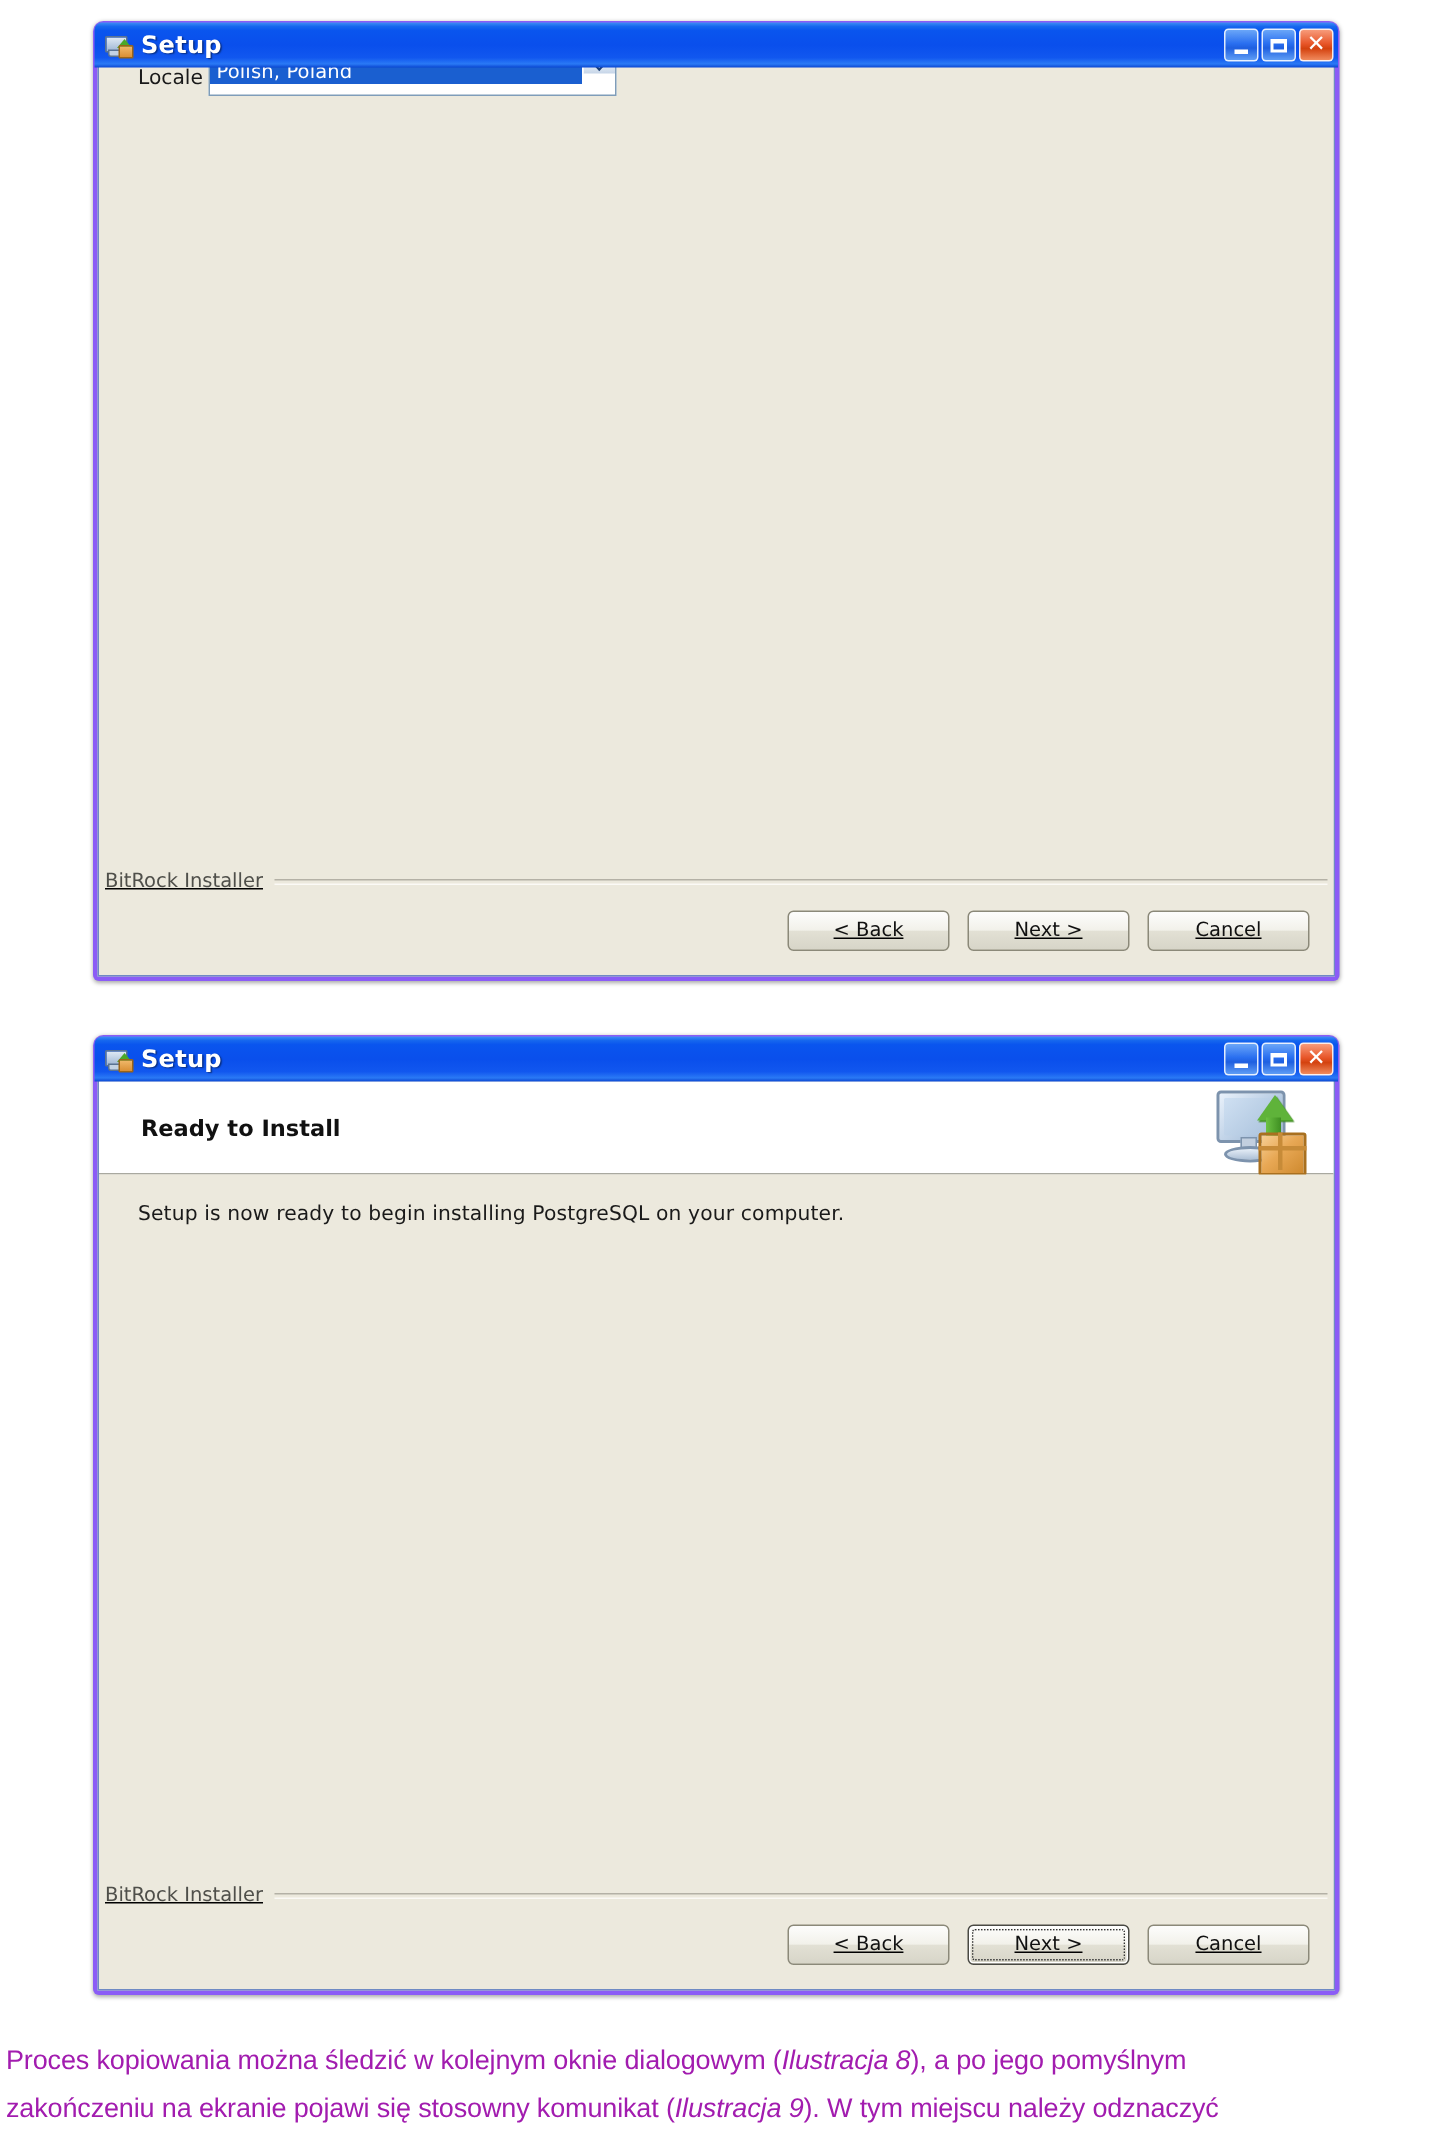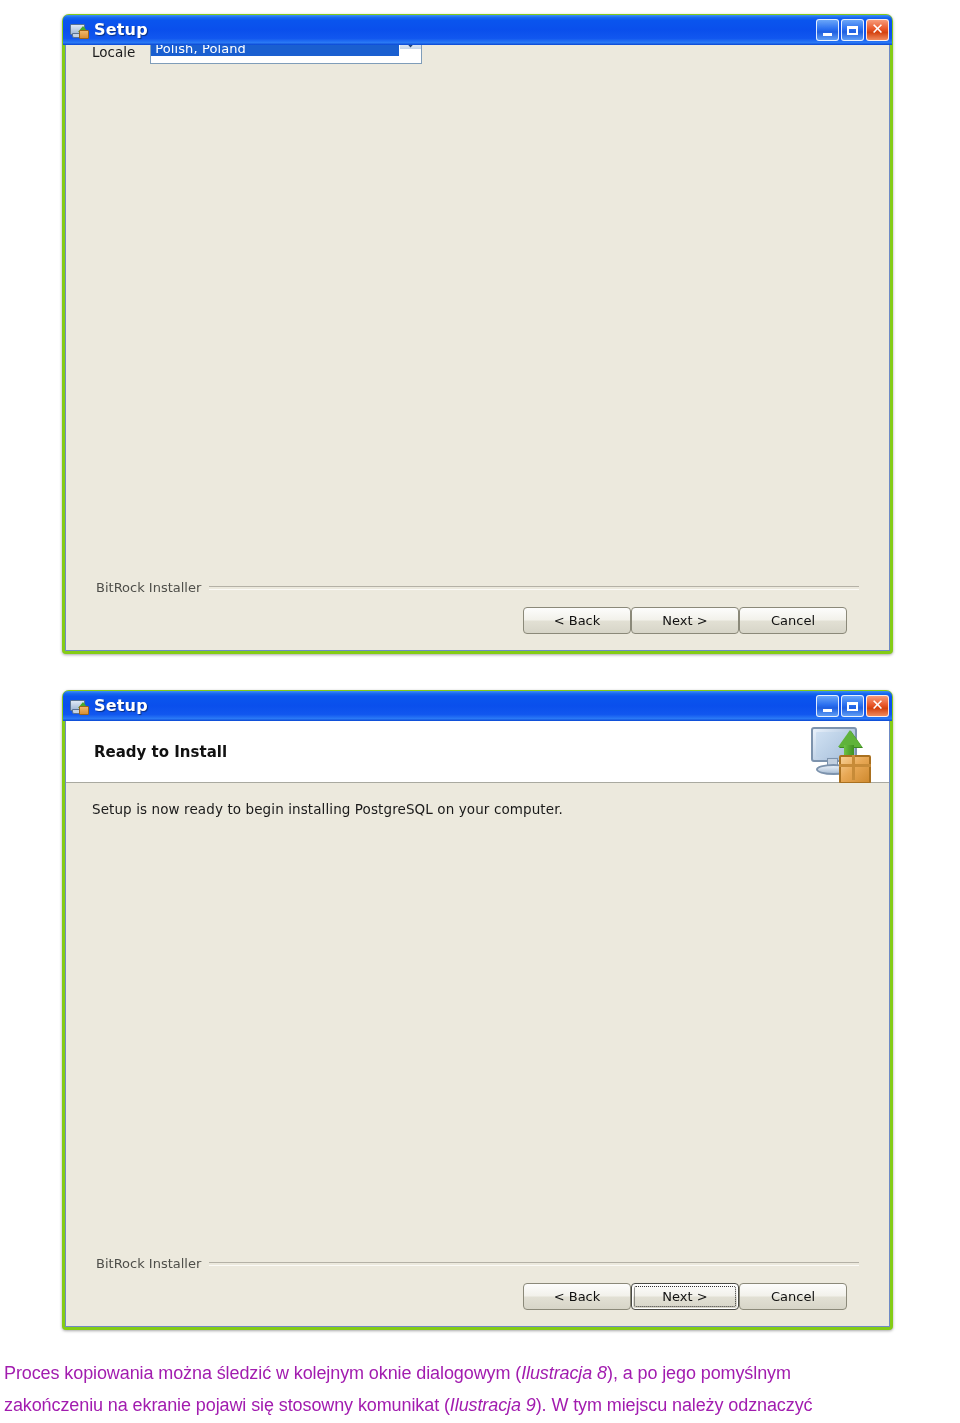--- a/index.html
+++ b/index.html
@@ -11,21 +11,21 @@
     width: 960px;
     height: 1423px;
     position: relative;
     font-family: "DejaVu Sans", sans-serif;
     overflow: hidden;
   }
 
   
   .window {
     position: absolute;
-    background: #84cc16;
+    background: #8b5cf6;
     border-radius: 7px 7px 4px 4px;
     box-shadow: 0 1px 3px rgba(0,0,0,0.35);
     padding: 3px;
     box-sizing: border-box;
   }
   .window-inner {
     background: #ece9dd;
     border: 1px solid #6f8ac4;
     height: 100%;
     box-sizing: border-box;
@@ -249,21 +249,21 @@
   }
   .instruction {
     font-size: 13.5px;
     color: #1a1a1a;
     margin-bottom: 12px;
     letter-spacing: 0.1px;
   }
   .field-row {
     display: flex;
     align-items: center;
-    gap: 15px;
+    gap: 4px;
   }
   .field-label {
     font-size: 13.5px;
     color: #1a1a1a;
   }
   .combobox {
     width: 272px;
     height: 24px;
     border: 1px solid #7f9db9;
     background: #ffffff;
@@ -290,22 +290,23 @@
     align-items: center;
     justify-content: center;
   }
   .combo-arrow svg { display: block; }
 
   
   .footer {
     position: absolute;
     left: 0; right: 0; bottom: 0;
     height: 78px;
-    padding: 0 30px;
-    box-sizing: border-box;
+    padding: 0 4px;
+    box-sizing: border-box;
+    text-decoration: underline;
   }
   .footer-brand-row {
     display: flex;
     align-items: center;
     gap: 8px;
     padding-top: 8px;
   }
   .footer-brand {
     font-size: 13px;
     color: #4f4f4a;
@@ -313,21 +314,21 @@
   }
   .footer-rule {
     flex: 1 1 auto;
     height: 2px;
     border-top: 1px solid #b4b1a6;
     border-bottom: 1px solid #fbfaf6;
   }
   .footer-buttons {
     display: flex;
     justify-content: flex-end;
-    gap: 0;
+    gap: 12px;
     margin-top: 12px;
     padding-right: 12px;
   }
   .btn {
     width: 108px;
     height: 27px;
     background: linear-gradient(to bottom, #fdfdfc 0%, #f2f1ea 48%, #e2e0d4 52%, #d7d5c8 100%);
     border: 1px solid #8b8979;
     border-radius: 4px;
     font-size: 13px;

